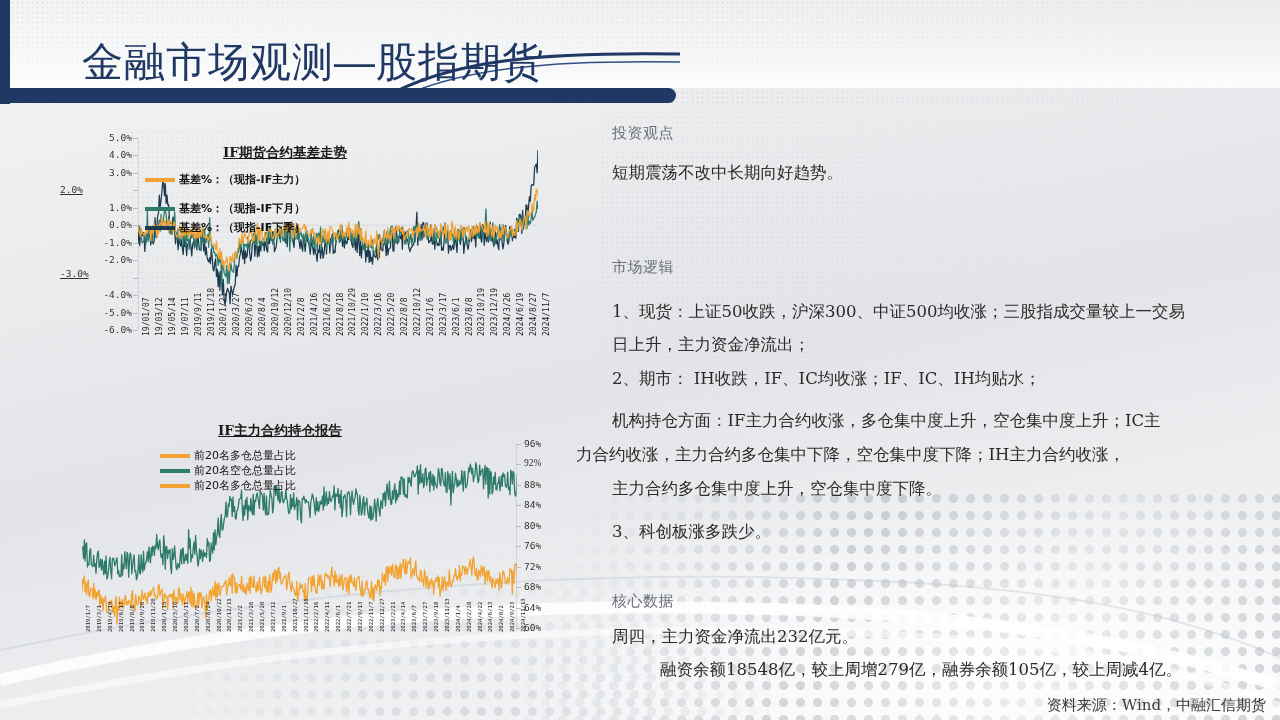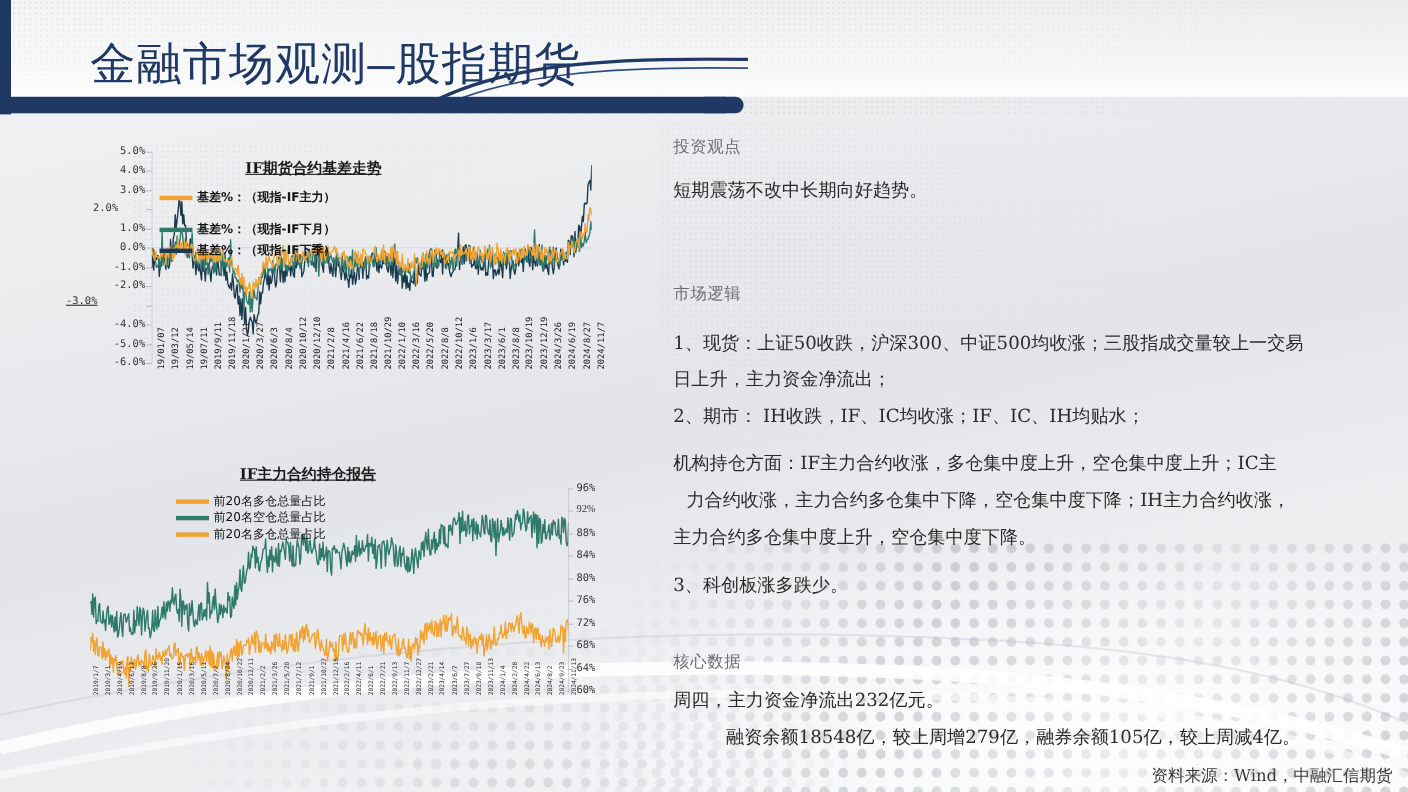--- a/index.html
+++ b/index.html
@@ -76,21 +76,21 @@
     background: #1f3864;
     border-top-right-radius: 14px;
     border-bottom-right-radius: 14px;
   }
   .hdr-arc { position: absolute; left: 380px; top: 52px; width: 300px; height: 50px; pointer-events: none; }
   .hdr-title {
     position: absolute; left: 82px; top: 37px;
     font-size: 41px; line-height: 50px;
     letter-spacing: 1px;
     color: #1f3864;
-    font-family: Liberation Mono, monospace;
+    font-family: Liberation Sans, sans-serif;
     font-weight: 400;
     white-space: nowrap;
     text-align: center;
   }
 
   
   .chart { position: absolute; }
   .chart-title {
     position: absolute;
     font-size: 13.5px; font-weight: bold; color: #1a1a1a;
@@ -182,21 +182,21 @@
 
     <div class="chart-title" style="left:163px; top:14px;">IF期货合约基差走势</div>
 
     <div id="basis-yticks">
         <div class="axis-lbl" style="left: 0px; top: 2px; width: 72px; text-align: right;">5.0%</div>
         <div style="position: absolute; left: 73px; top: 8px; width: 5px; height: 1px; background: rgb(185, 188, 194);"></div>
         <div class="axis-lbl" style="left: 0px; top: 19.4545px; width: 72px; text-align: right;">4.0%</div>
         <div style="position: absolute; left: 73px; top: 25.4545px; width: 5px; height: 1px; background: rgb(185, 188, 194);"></div>
         <div class="axis-lbl" style="left: 0px; top: 36.9091px; width: 72px; text-align: right;">3.0%</div>
         <div style="position: absolute; left: 73px; top: 42.9091px; width: 5px; height: 1px; background: rgb(185, 188, 194);"></div>
-        <div class="axis-lbl" style="left: 0px; top: 54.3636px; width: 72px; text-align: center;">2.0%</div>
+        <div class="axis-lbl" style="left: 0px; top: 54.3636px; width: 72px; text-align: left; text-decoration: underline;">2.0%</div>
         <div style="position: absolute; left: 73px; top: 60.3636px; width: 5px; height: 1px; background: rgb(185, 188, 194);"></div>
         <div class="axis-lbl" style="left: 0px; top: 71.8182px; width: 72px; text-align: right;">1.0%</div>
         <div style="position: absolute; left: 73px; top: 77.8182px; width: 5px; height: 1px; background: rgb(185, 188, 194);"></div>
         <div class="axis-lbl" style="left: 0px; top: 89.2727px; width: 72px; text-align: right;">0.0%</div>
         <div style="position: absolute; left: 73px; top: 95.2727px; width: 5px; height: 1px; background: rgb(185, 188, 194);"></div>
         <div class="axis-lbl" style="left: 0px; top: 106.727px; width: 72px; text-align: right;">-1.0%</div>
         <div style="position: absolute; left: 73px; top: 112.727px; width: 5px; height: 1px; background: rgb(185, 188, 194);"></div>
         <div class="axis-lbl" style="left: 0px; top: 124.182px; width: 72px; text-align: right;">-2.0%</div>
         <div style="position: absolute; left: 73px; top: 130.182px; width: 5px; height: 1px; background: rgb(185, 188, 194);"></div>
         <div class="axis-lbl" style="left: 0px; top: 138px; width: 72px; text-align: left; text-decoration: underline;">-3.0%</div>
@@ -363,21 +363,21 @@
 
   <div class="sec-head" style="left:612px; top:124px;">投资观点</div>
   <div class="body-line" style="left:612px; top:158px;">短期震荡不改中长期向好趋势。</div>
 
   <div class="sec-head" style="left:612px; top:258px;">市场逻辑</div>
 
   <div class="body-line" style="left:612px; top:297px;">1、现货：上证50收跌，沪深300、中证500均收涨；三股指成交量较上一交易</div>
   <div class="body-line" style="left:612px; top:330px;">日上升，主力资金净流出；</div>
   <div class="body-line" style="left:612px; top:364px;">2、期市： IH收跌，IF、IC均收涨；IF、IC、IH均贴水；</div>
   <div class="body-line" style="left:612px; top:406px;">机构持仓方面：IF主力合约收涨，多仓集中度上升，空仓集中度上升；IC主</div>
-  <div class="body-line" style="left:624px; top:440px;">力合约收涨，主力合约多仓集中下降，空仓集中度下降；IH主力合约收涨，</div>
+  <div class="body-line" style="left:576px; top:440px;">力合约收涨，主力合约多仓集中下降，空仓集中度下降；IH主力合约收涨，</div>
   <div class="body-line" style="left:612px; top:474px;">主力合约多仓集中度上升，空仓集中度下降。</div>
   <div class="body-line" style="left:612px; top:517px;">3、科创板涨多跌少。</div>
 
   <div class="sec-head" style="left:612px; top:592px;">核心数据</div>
   <div class="body-line" style="left:612px; top:622px;">周四，主力资金净流出232亿元。</div>
   <div class="body-line" style="left:660px; top:655px;">融资余额18548亿，较上周增279亿，融券余额105亿，较上周减4亿。</div>
 
   <div class="src">资料来源：Wind，中融汇信期货</div>
 
 </div>

